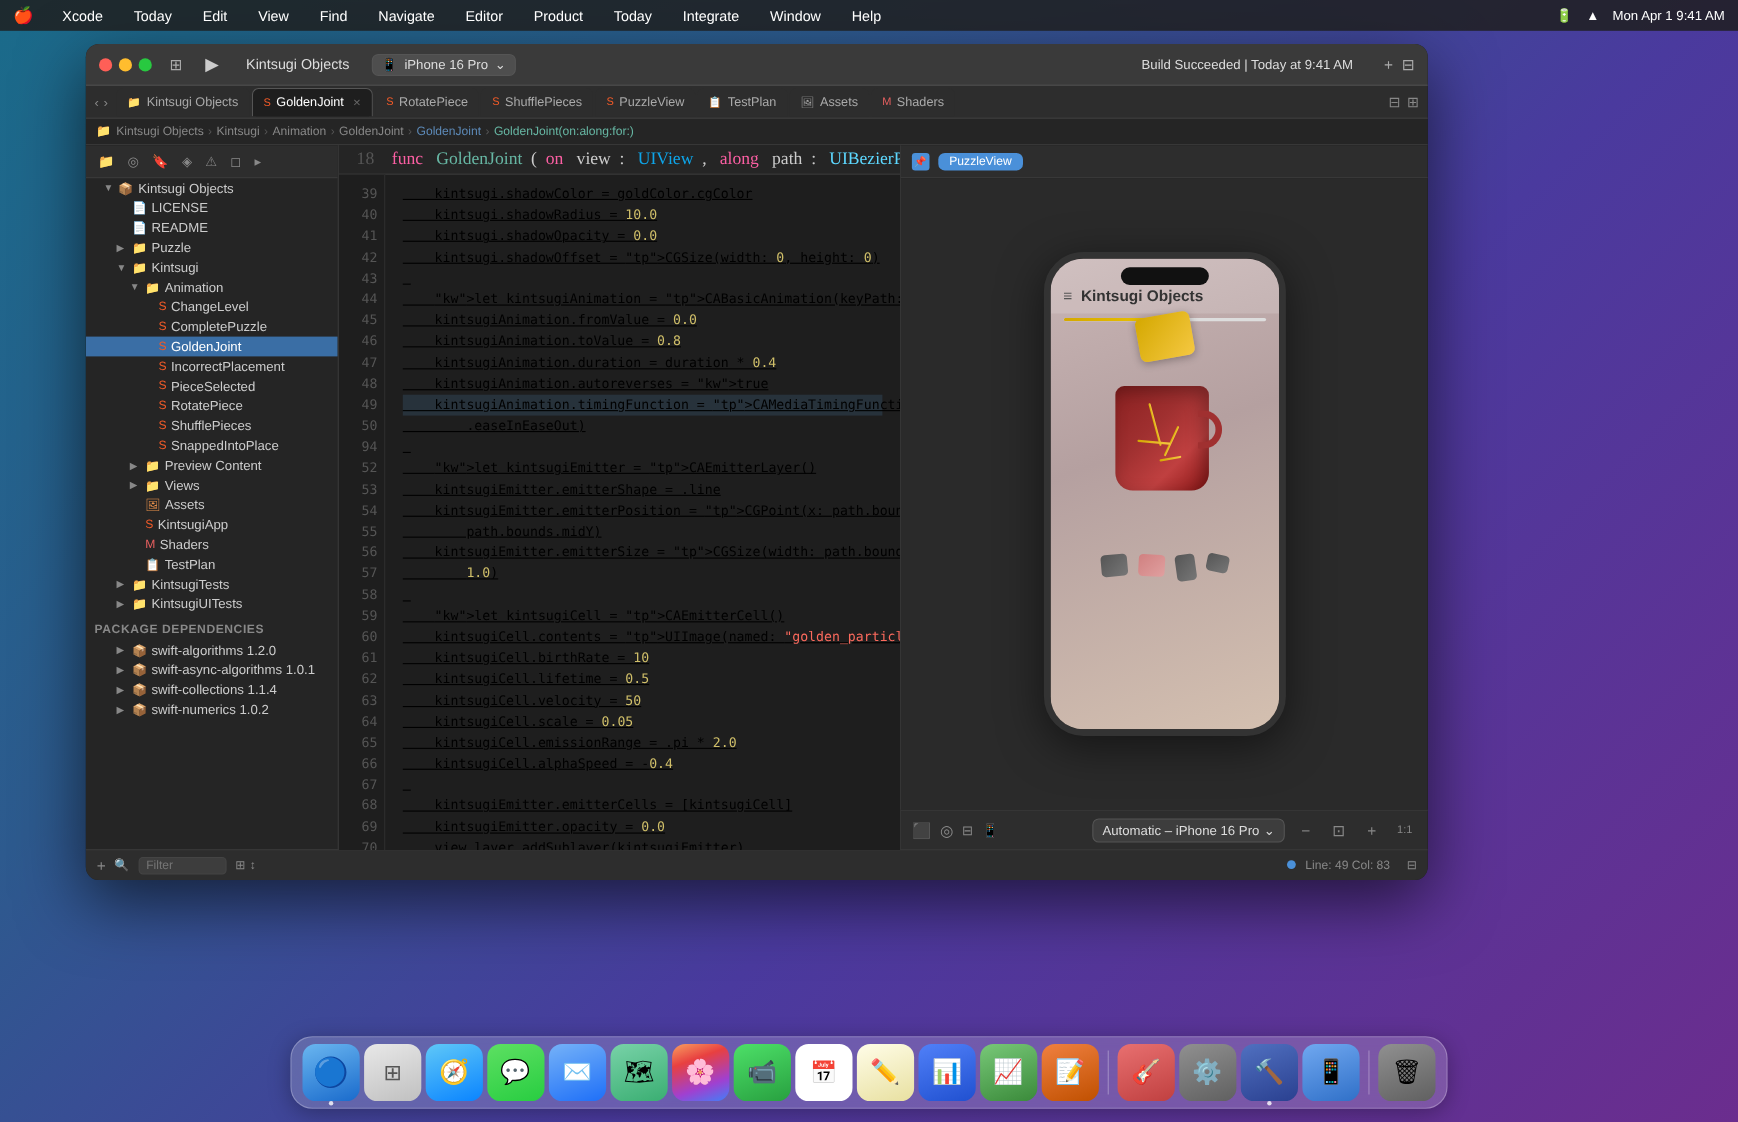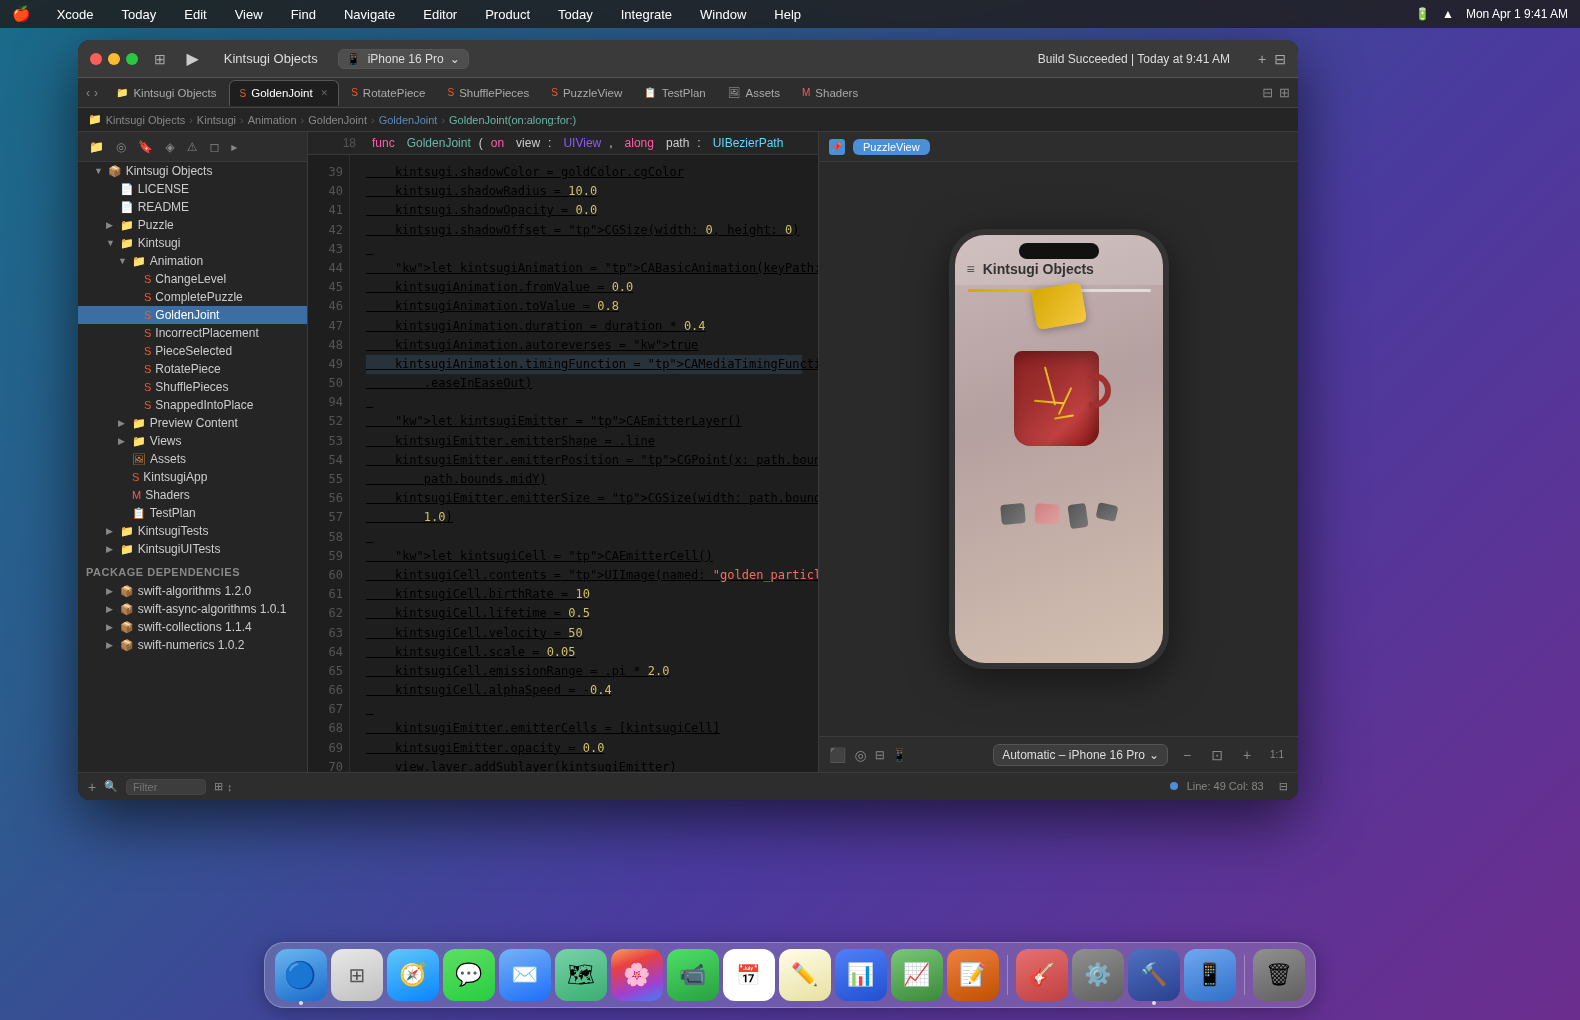--- a/index.html
+++ b/index.html
@@ -765,29 +765,29 @@
       </div>
       <div class="tree-item indent-2">
         <span class="arrow">▶</span>
         <span class="file-icon" style="color:#78a8e8;">📦</span>
         <span>swift-numerics 1.0.2</span>
       </div>
     </div>
 
     <div class="code-editor">
 
-      <div style="background:#252525; padding:4px 16px; border-bottom:1px solid #3a3a3a; font-family:Liberation Sans, sans-serif; font-size:12px; display:flex; align-items:flex-end; gap:8px;">
+      <div style="background:#252525; padding:4px 16px; border-bottom:1px solid #3a3a3a; font-family:Liberation Serif, serif; font-size:16px; display:flex; align-items:flex-end; gap:8px;">
         <span style="color:#555; width:32px; text-align:right; margin-right:8px;">18</span>
         <span style="color:#fc5fa3;">func</span>
         <span style="color:#67b7a4; margin-left:4px;">GoldenJoint</span>
         <span style="color:#ccc;">(</span>
         <span style="color:#fc5fa3;">on</span>
         <span style="color:#ccc; margin-left:4px;">view</span>
         <span style="color:#ccc;">:</span>
-        <span style="color:#8b5cf6; margin-left:4px;">UIView</span>
+        <span style="color:#0ea5e9; margin-left:4px;">UIView</span>
         <span style="color:#ccc;">,</span>
         <span style="color:#fc5fa3; margin-left:4px;">along</span>
         <span style="color:#ccc; margin-left:4px;">path</span>
         <span style="color:#ccc;">:</span>
         <span style="color:#5dd8ff; margin-left:4px;">UIBezierPath</span>
 
       </div>
 
       <div class="code-content">
         <div class="line-numbers" id="line-numbers-container">

